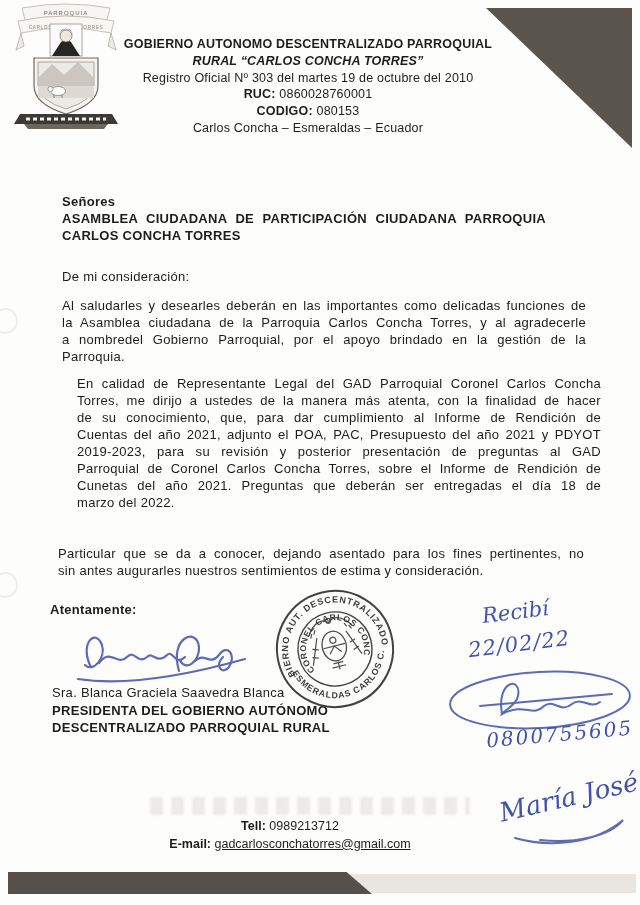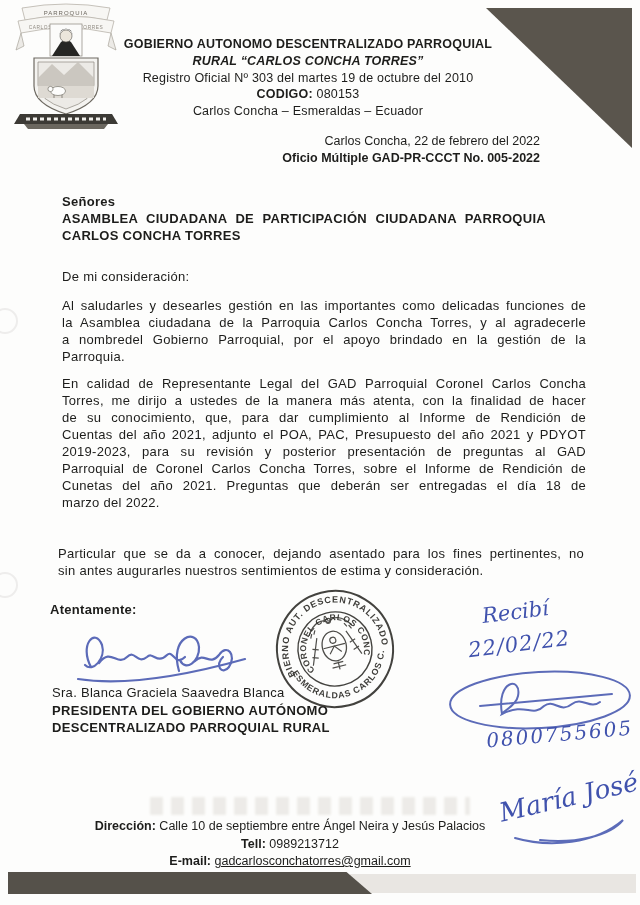--- a/index.html
+++ b/index.html
@@ -21,21 +21,21 @@
   .hdr .bi{font-weight:bold;font-style:italic;}
   .dateblock{left:240px;top:133px;width:300px;text-align:right;line-height:17px;font-size:12.5px;}
 
   
   .txt{font-size:13px;letter-spacing:.3px;line-height:17px;}
   .jl{text-align:justify;text-align-last:justify;}
   .bold{font-weight:bold;}
   .recip{left:62px;top:193px;width:484px;}
   .greet{left:62px;top:268px;}
   .p1{left:62px;top:297px;width:524px;}
-  .p2{left:62px;top:375px;width:524px;}
+  .p2{left:77px;top:375px;width:524px;}
   .p3{left:58px;top:545px;width:526px;}
   .atent{left:50px;top:601px;font-weight:bold;}
   .signer{left:52px;top:684px;line-height:17.5px;}
   .signer .t{font-weight:bold;}
 
   
   .footer{left:40px;top:818px;width:500px;text-align:center;font-size:12.5px;line-height:17.5px;}
   .footer .lbl{font-weight:bold;}
   .footer .email{text-decoration:underline;}
 
@@ -83,38 +83,35 @@
     <path d="M40,93 v3 M48,93 v3" stroke="#76726a" stroke-width="0.8"></path>
     <path d="M6,112 L98,112 L104,122 L0,122 Z" fill="#3c3a35"></path>
     <path d="M12,117 H92" stroke="#efeeea" stroke-width="3" stroke-dasharray="4 3"></path>
     <path d="M10,122 L94,122 L90,127 L14,127 Z" fill="#6b675f"></path>
   </svg>
 
   <div class="abs hdr">
     <div class="b">GOBIERNO AUTONOMO DESCENTRALIZADO PARROQUIAL</div>
     <div class="bi">RURAL “CARLOS CONCHA TORRES”</div>
     <div>Registro Oficial Nº 303 del martes 19 de octubre del 2010</div>
+    <div><span class="b">RUC:</span><span> 0860028760001</span></div>
     <div><span class="b">CODIGO:</span><span> 080153</span></div>
     <div>Carlos Concha – Esmeraldas – Ecuador</div>
-  </div>
-  <div class="abs dateblock">
-    <div>Carlos Concha, 22 de febrero del 2022</div>
-    <div class="bold">Oficio Múltiple GAD-PR-CCCT No. 005-2022</div>
   </div>
 
   <div class="abs txt recip">
     <div class="bold">Señores</div>
     <div class="bold jl">ASAMBLEA CIUDADANA DE PARTICIPACIÓN CIUDADANA PARROQUIA</div>
     <div class="bold">CARLOS CONCHA TORRES</div>
   </div>
 
   <div class="abs txt greet">De mi consideración:</div>
 
   <div class="abs txt p1">
-    <div class="jl">Al saludarles y desearles gestión en las importantes como delicadas funciones de</div>
+    <div class="jl">Al saludarles y desearles deberán en las importantes como delicadas funciones de</div>
     <div class="jl">la Asamblea ciudadana de la Parroquia Carlos Concha Torres, y al agradecerle</div>
     <div class="jl">a nombredel Gobierno Parroquial, por el apoyo brindado en la gestión de la</div>
     <div>Parroquia.</div>
   </div>
 
   <div class="abs txt p2">
     <div class="jl">En calidad de Representante Legal del GAD Parroquial Coronel Carlos Concha</div>
     <div class="jl">Torres, me dirijo a ustedes de la manera más atenta, con la finalidad de hacer</div>
     <div class="jl">de su conocimiento, que, para dar cumplimiento al Informe de Rendición de</div>
     <div class="jl">Cuentas del año 2021, adjunto el POA, PAC, Presupuesto del año 2021 y PDYOT</div>
@@ -186,18 +183,17 @@
     </g>
   </svg>
   <div class="abs hw hw-id">0800755605</div>
 
   <div class="abs hw hw-name">María José</div>
   <svg class="abs" style="left:505px;top:810px" width="130" height="40" viewBox="0 0 130 40">
     <path d="M10,28 C45,38 90,34 118,10 C105,26 70,34 35,30" fill="none" stroke="#4052ad" stroke-width="2" stroke-linecap="round" opacity="0.85"></path>
   </svg>
 
   <div class="abs footer">
-    <div><span class="lbl">Dirección: </span><span>Calle 10 de septiembre entre Ángel Neira y Jesús Palacios</span></div>
     <div><span class="lbl">Tell: </span><span>0989213712</span></div>
     <div><span class="lbl">E-mail: </span><span class="email">gadcarlosconchatorres@gmail.com</span></div>
   </div>
 
 </div>
 
 </body></html>

